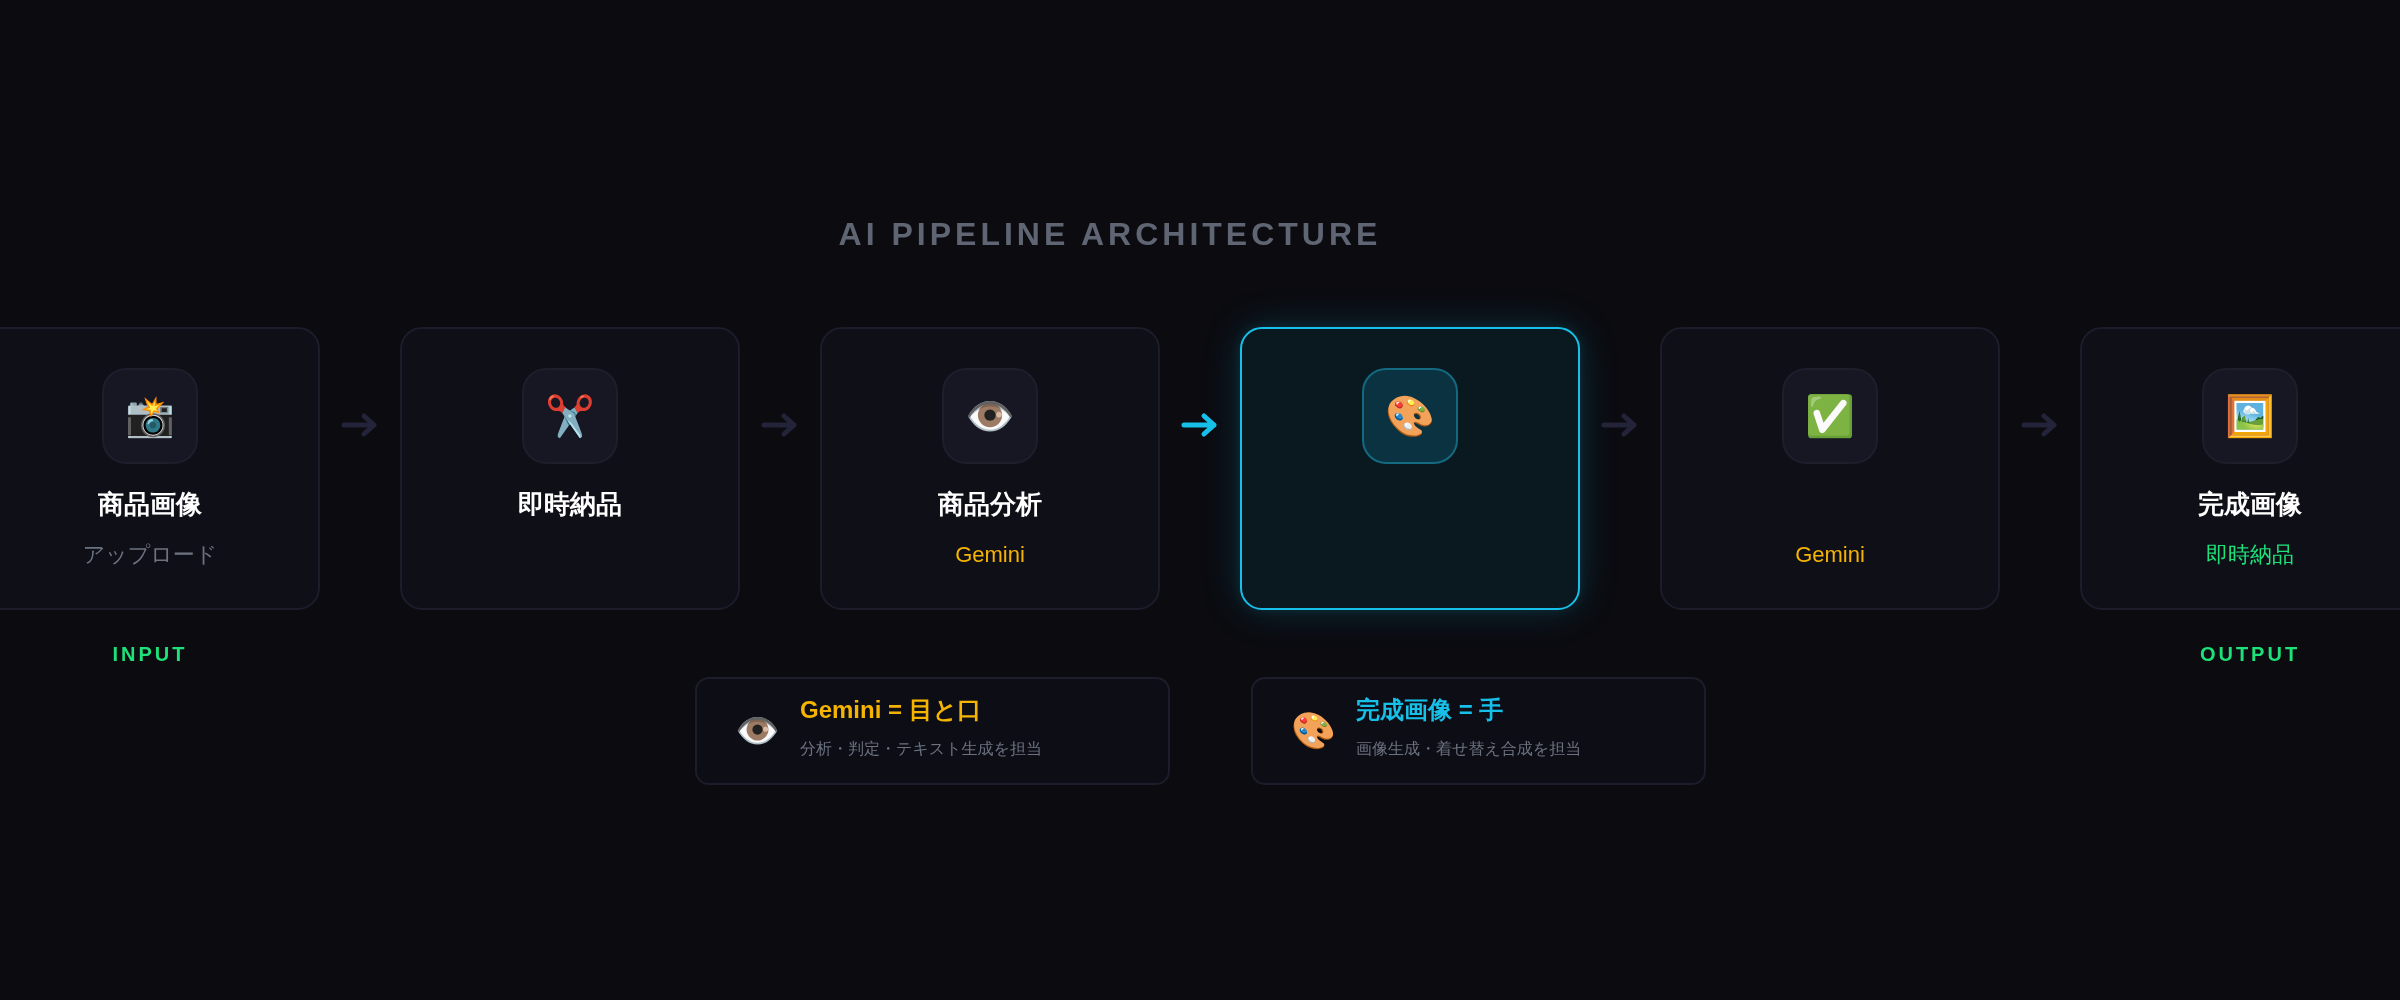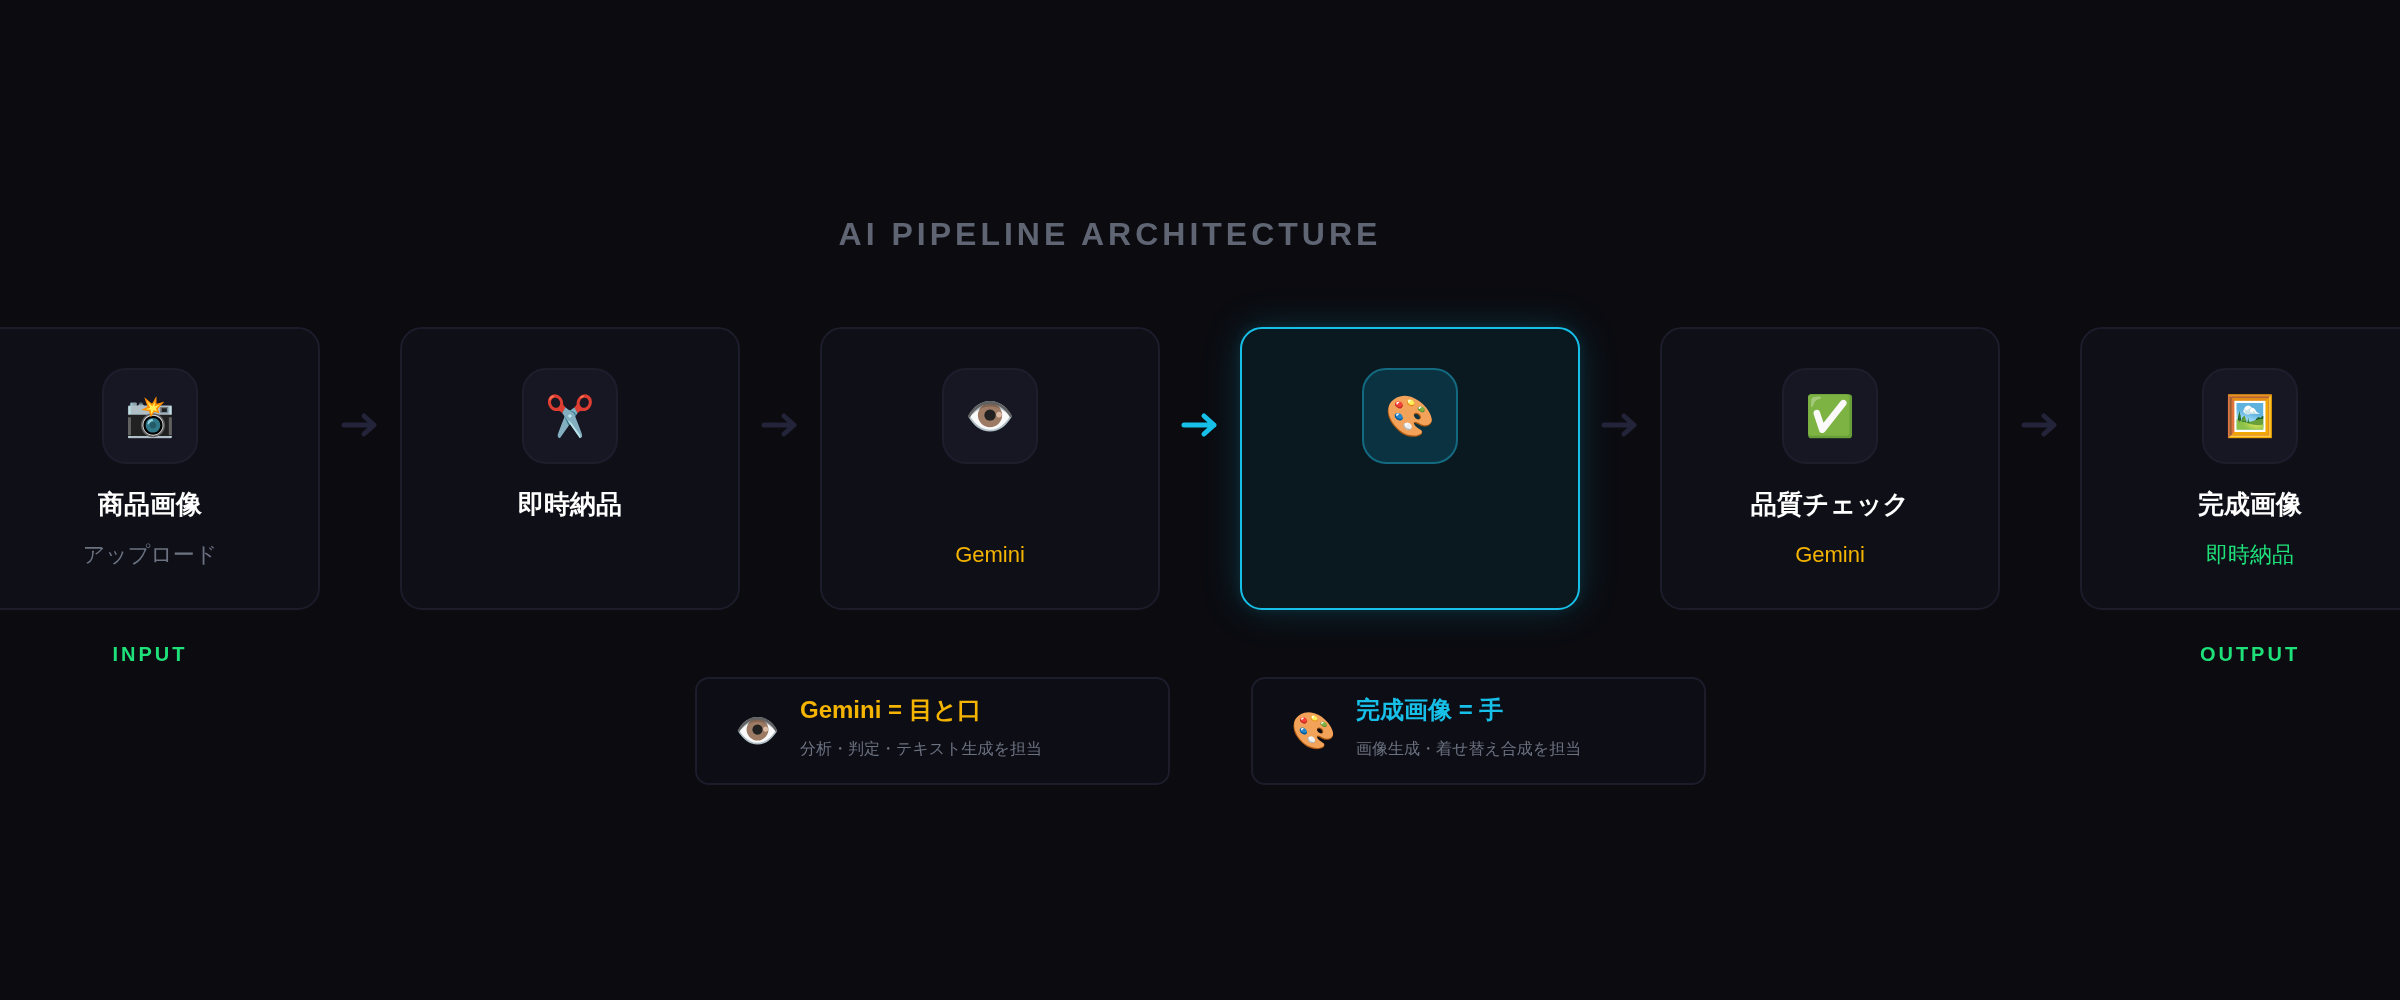--- a/index.html
+++ b/index.html
@@ -153,38 +153,38 @@
   <div class="icon-box">✂️</div>
   <div class="card-title">即時納品</div>
 </div>
 
 <svg class="arrow" style="left:760px;" viewBox="0 0 40 30">
   <path d="M4 15 H34 M24 6 L34 15 L24 24" stroke="#23233a" stroke-width="5" fill="none" stroke-linecap="round" stroke-linejoin="round"></path>
 </svg>
 
 <div class="card" style="left:820px;">
   <div class="icon-box">👁️</div>
+  <div class="card-title">商品分析</div>
   <div class="card-sub" style="color:#f5b400;">Gemini</div>
 </div>
 
 <svg class="arrow" style="left:1180px;" viewBox="0 0 40 30">
   <path d="M4 15 H34 M24 6 L34 15 L24 24" stroke="#17c0e8" stroke-width="5" fill="none" stroke-linecap="round" stroke-linejoin="round"></path>
 </svg>
 
 <div class="card active" style="left:1240px;">
   <div class="icon-box">🎨</div>
 </div>
 
 <svg class="arrow" style="left:1600px;" viewBox="0 0 40 30">
   <path d="M4 15 H34 M24 6 L34 15 L24 24" stroke="#23233a" stroke-width="5" fill="none" stroke-linecap="round" stroke-linejoin="round"></path>
 </svg>
 
 <div class="card" style="left:1660px;">
   <div class="icon-box">✅</div>
-  <div class="card-title">品質チェック</div>
   <div class="card-sub" style="color:#f5b400;">Gemini</div>
 </div>
 
 <svg class="arrow" style="left:2020px;" viewBox="0 0 40 30">
   <path d="M4 15 H34 M24 6 L34 15 L24 24" stroke="#23233a" stroke-width="5" fill="none" stroke-linecap="round" stroke-linejoin="round"></path>
 </svg>
 
 <div class="card" style="left:2080px;">
   <div class="icon-box">🖼️</div>
   <div class="card-title">完成画像</div>

